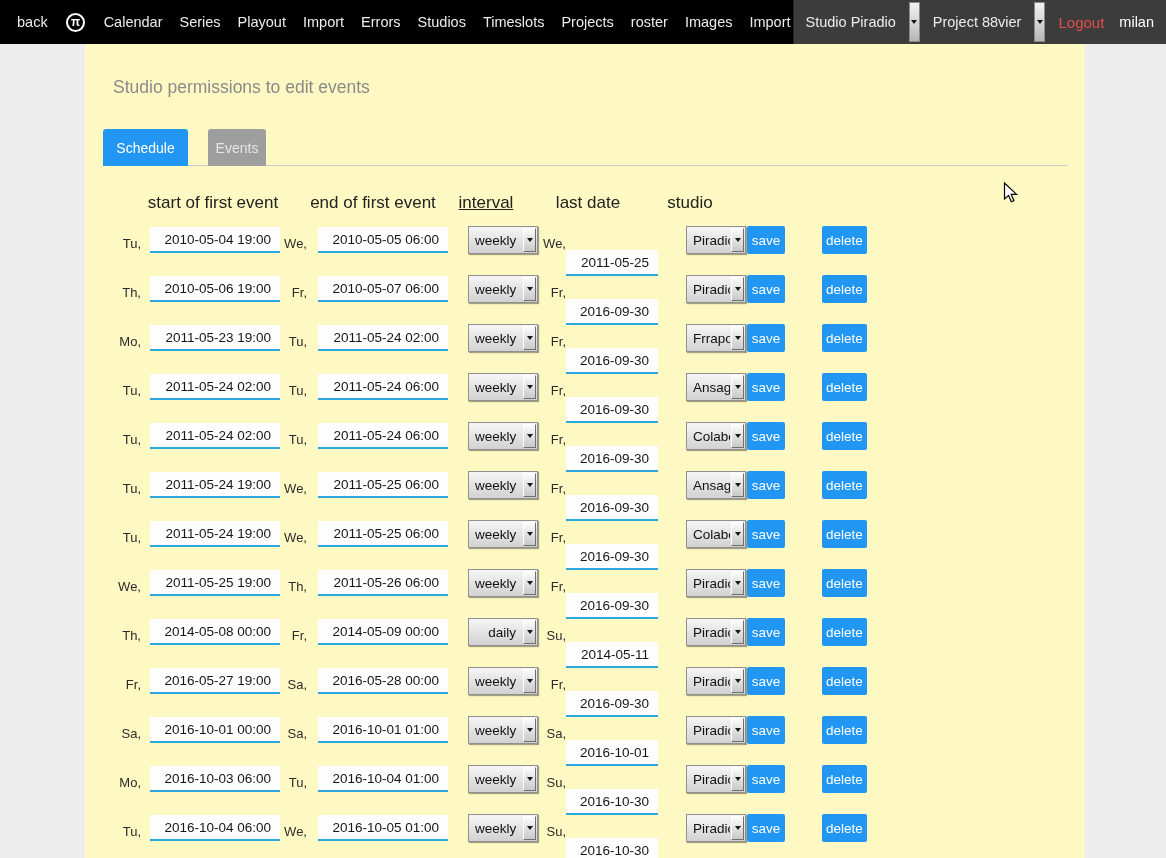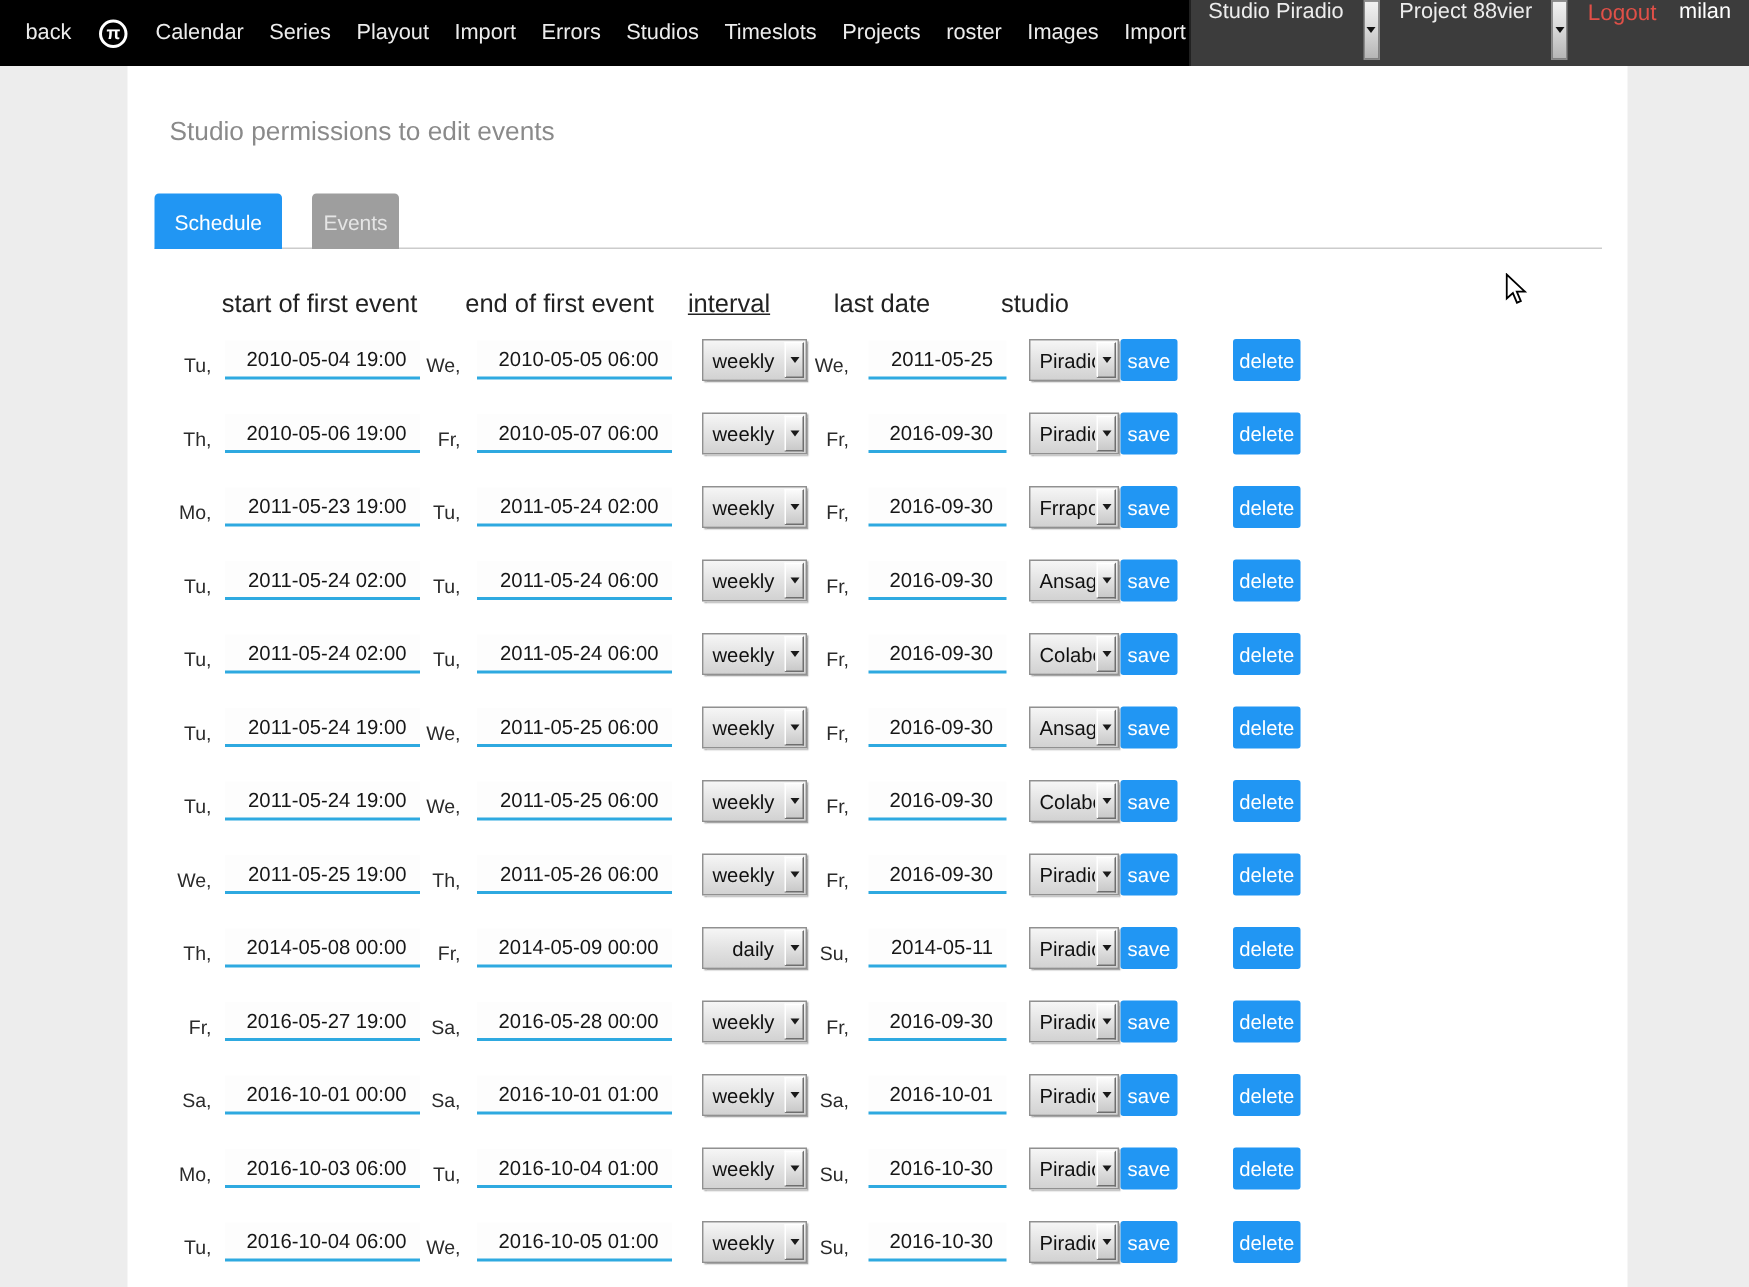--- a/index.html
+++ b/index.html
@@ -21,39 +21,39 @@
   .logo {
     width:30px; height:30px; background:#000; display:flex;
     align-items:center; justify-content:center; flex:0 0 auto;
   }
   .logo-ring {
     width:19px; height:19px; border:2px solid #fff; border-radius:50%;
     color:#fff; font-size:12px; font-weight:bold; line-height:1;
     display:flex; align-items:center; justify-content:center;
   }
   .nav-right {
-    margin-left:auto; height:44px; display:flex; 
+    margin-left:auto; height:44px; display:flex; align-items:center;
     background:#3c3c3c; border-left:1px solid #222; padding:0 8px; gap:7px;
   }
   .dd-strip {
     width:11px; height:40px; margin:0 2px;
     background:linear-gradient(180deg,#f2f2f2 0%,#d7d7d7 50%,#b5b5b5 100%);
     border:1px solid #8a8a8a; display:flex; align-items:center; justify-content:center;
   }
   .dd-tri {
     width:0; height:0; border-left:3.5px solid transparent;
     border-right:3.5px solid transparent; border-top:4.5px solid #111;
   }
   .logout { color:#e05048; font-size:15px; }
   .username { color:#fff; }
 
   
   .content {
     position:absolute; left:85px; top:44px; width:1000px; height:814px;
-    background:#ffffff;
+    background:#fef9c3;
     padding-left:25px;
   }
   .page-title {
     position:absolute; left:28px; top:33px;
     font-size:17.5px; color:#8a8a8a;
   }
   .tabs-bar {
     position:absolute; left:18px; top:85px; width:965px; height:37px;
     border-bottom:1px solid #cccccc; display:flex; align-items:stretch;
   }
@@ -80,21 +80,21 @@
   .inp {
     position:absolute; top:5px; height:26px; padding:0 9px;
     font-family:"Liberation Sans","DejaVu Sans",sans-serif;
     font-size:13.5px; font-weight:500; color:#161616;
     background:#fdfdfd; border:none; border-bottom:2px solid #2ea9e0;
     outline:none;
     text-align:right;
   }
   .i1 { left:65px;  width:130px; }
   .i2 { left:233px; width:130px; }
-  .i3 { left:494px; width:92px; }
+  .i3 { left:481px; width:92px;margin-top:23px; }
 
   .wselect {
     position:absolute; top:4px; height:28px;
     border:1px solid #909090;
     background:linear-gradient(180deg,#f6f6f6 0%,#e3e3e3 50%,#d2d2d2 100%);
     box-shadow:1px 1px 1px rgba(0,0,0,.35);
     display:flex; align-items:center; cursor:default;text-align:right;
   }
   .sel-interval { left:383px; width:70px; }
   .sel-studio  { left:601px; width:60px; }

